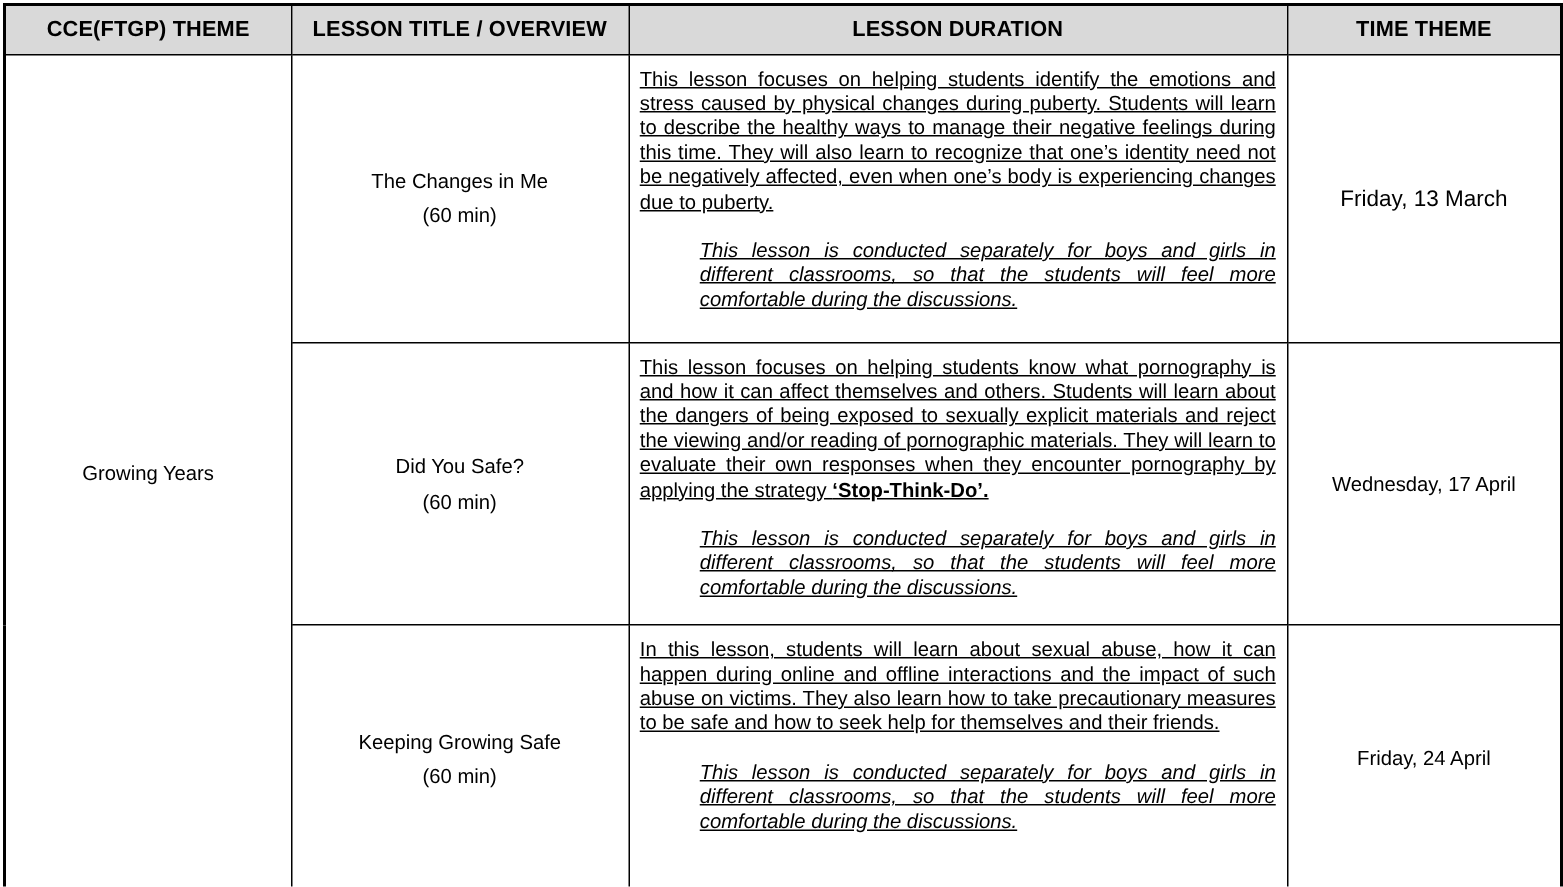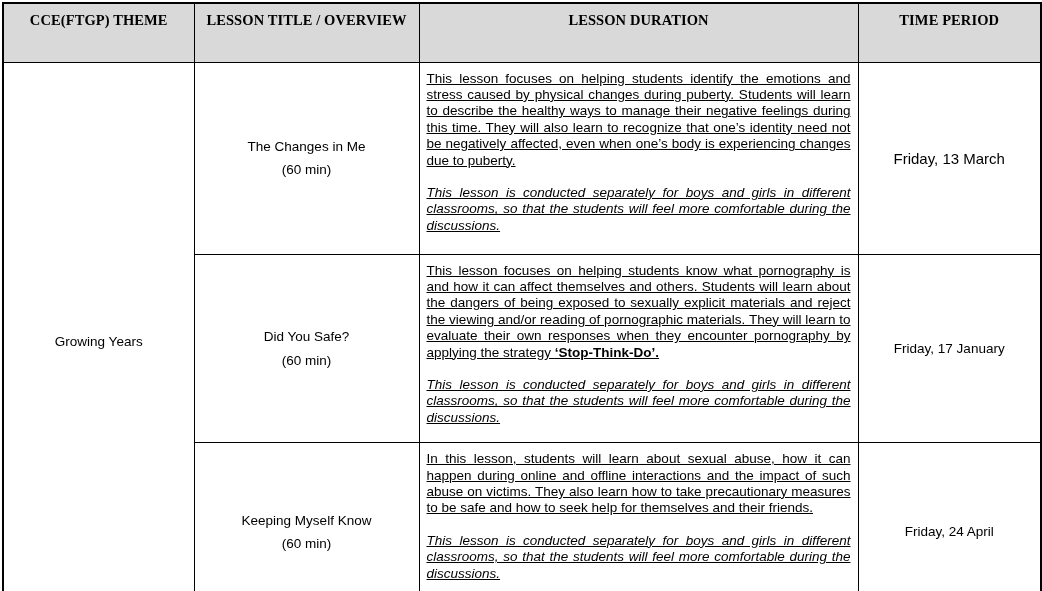--- a/index.html
+++ b/index.html
@@ -11,21 +11,21 @@
     font-family:"Liberation Sans","DejaVu Sans",sans-serif;
   }
   table.lesson-table {
     border-collapse:collapse;
     table-layout:fixed;
     margin:2px;
     border:2px solid var(--border-color);
     width:1038px;
   }
   th, td { border:1px solid var(--border-color); overflow:hidden; }
-  tr.header-row { height:59px;font-family:Liberation Serif, serif; }
+  tr.header-row { height:33px; }
   tr.row-1 { height:192px; }
   tr.row-2 { height:169px; }
   tr.row-3 { height:179px; }
   th.header-cell {
     background:var(--header-bg);
     font-weight:bold;
     font-size:14.5px;
     text-align:center;
     vertical-align:top;
     padding:8px 4px 0 4px;
@@ -45,21 +45,21 @@
   }
   td.title-cell p { margin:8.5px 0; }
   td.overview-cell {
     vertical-align:top;
     text-align:justify;
     font-size:13.5px;
     line-height:16.4px;
     padding:8px 7px 0 7px;
   }
   td.overview-cell p.para { margin:0 0 16px 0;text-decoration:underline; }
-  td.overview-cell p.note { font-style:italic; }
+  td.overview-cell p.note { font-style:italic;margin-left:40px; }
   td.overview-cell strong { font-weight:bold; }
   td.time-cell {
     text-align:center;
     vertical-align:middle;
     font-size:13.5px;
     padding:0 6px;
   }
   td.time-cell.time-lg { font-size:15px;margin-left:23px; }
 </style>
 </head>
@@ -70,21 +70,21 @@
     <col style="width:191px">
     <col style="width:225px">
     <col style="width:439px">
     <col style="width:183px">
   </colgroup>
   <thead>
     <tr class="header-row">
       <th class="header-cell">CCE(FTGP) THEME</th>
       <th class="header-cell">LESSON TITLE / OVERVIEW</th>
       <th class="header-cell">LESSON DURATION</th>
-      <th class="header-cell">TIME PERIOD</th>
+      <th class="header-cell">TIME THEME</th>
     </tr>
   </thead>
   <tbody>
     <tr class="row-1">
       <td class="theme-cell" rowspan="3">Growing Years</td>
       <td class="title-cell">
         <p>The Changes in Me</p>
         <p>(60 min)</p>
       </td>
       <td class="overview-cell">
@@ -95,25 +95,25 @@
     </tr>
     <tr class="row-2">
       <td class="title-cell">
         <p>Did You Safe?</p>
         <p>(60 min)</p>
       </td>
       <td class="overview-cell">
         <p class="para"><span>This lesson focuses on helping students know what pornography is and how it can affect themselves and others. Students will learn about the dangers of being exposed to sexually explicit materials and reject the viewing and/or reading of pornographic materials. They will learn to evaluate their own responses when they encounter pornography by applying the strategy </span><strong>‘Stop-Think-Do’.</strong></p>
         <p class="para note">This lesson is conducted separately for boys and girls in different classrooms, so that the students will feel more comfortable during the discussions.</p>
       </td>
-      <td class="time-cell">Friday, 17 January</td>
+      <td class="time-cell">Wednesday, 17 April</td>
     </tr>
     <tr class="row-3">
       <td class="title-cell">
-        <p>Keeping Myself Know</p>
+        <p>Keeping Growing Safe</p>
         <p>(60 min)</p>
       </td>
       <td class="overview-cell">
         <p class="para"><span>In this lesson, students will learn about sexual abuse, how it can happen during online and offline interactions and the impact of such abuse on victims. They also learn how to take precautionary measures to be safe and how to seek help for themselves and their friends.</span><strong></strong></p>
         <p class="para note">This lesson is conducted separately for boys and girls in different classrooms, so that the students will feel more comfortable during the discussions.</p>
       </td>
       <td class="time-cell">Friday, 24 April</td>
     </tr>
   </tbody>
 </table>

